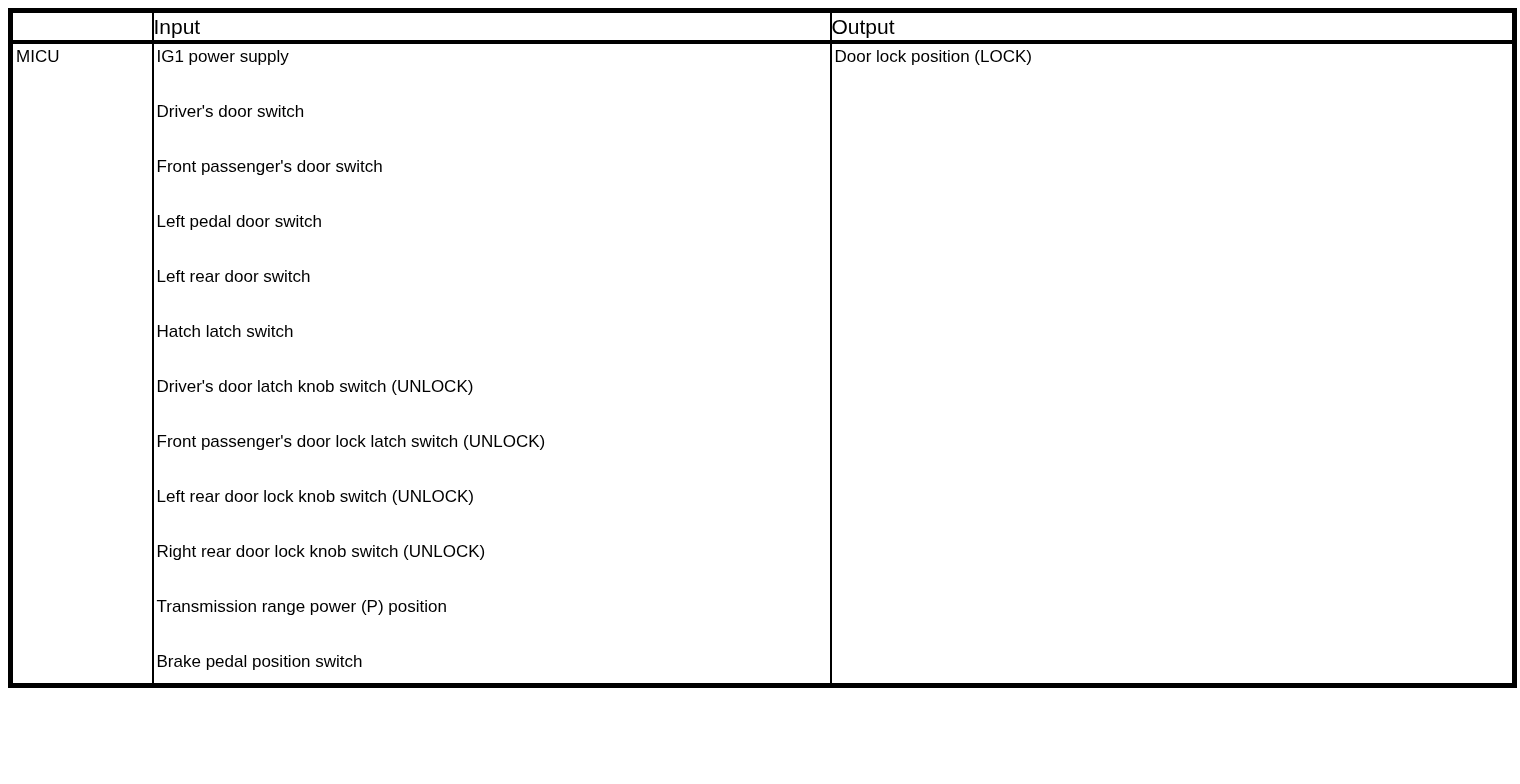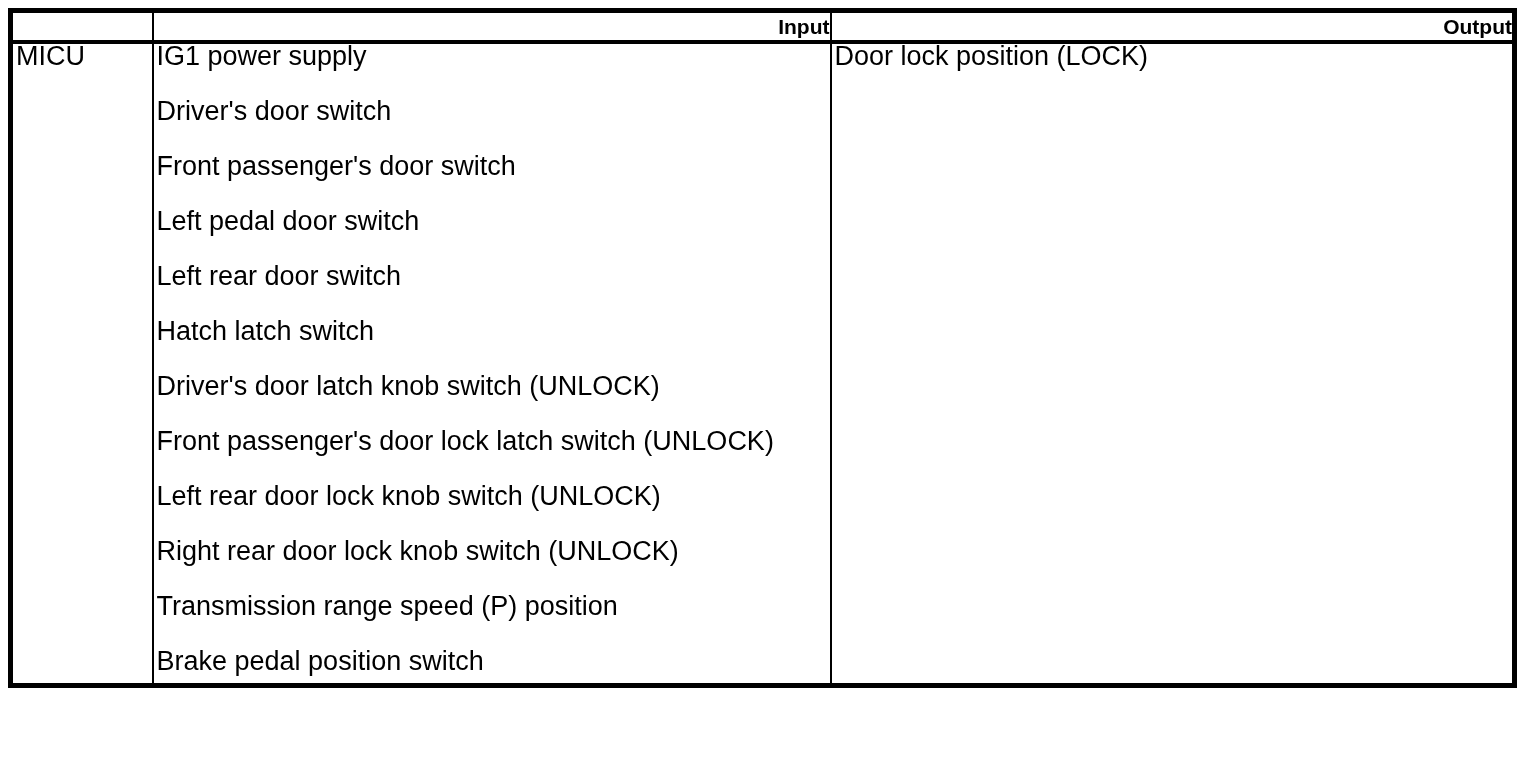--- a/index.html
+++ b/index.html
@@ -31,31 +31,31 @@
     border: 5px solid #000000;
   }
   col.c1 { width: 142px; }
   col.c2 { width: 678px; }
   col.c3 { width: 684px; }
   th {
     border: 2px solid #000000;
     border-bottom: 4px solid #000000;
     height: 27px;
     font-size: 21px;
-    font-weight: bold;
-    text-align: right;
+    font-weight: normal;
+    text-align: left;
     vertical-align: middle;
     padding: 0;
     line-height: 21px;
   }
   td {
     border: 2px solid #000000;
     vertical-align: top;
     padding: 2px 4px 0 3px;
-    font-size: 27px;
+    font-size: 17px;
   }
   tbody tr:nth-child(1) td { height: 637px; }
   tbody tr:nth-child(2) td { height: 85px; }
   .cell-item {
     margin: 0 0 34px 0;
     line-height: 21px;
     white-space: nowrap;
   }
   .cell-item:last-child { margin-bottom: 0; }
   td.source-cell .cell-item { margin-bottom: 0; }
@@ -86,21 +86,21 @@
             <div class="cell-item">IG1 power supply</div>
             <div class="cell-item">Driver's door switch</div>
             <div class="cell-item">Front passenger's door switch</div>
             <div class="cell-item">Left pedal door switch</div>
             <div class="cell-item">Left rear door switch</div>
             <div class="cell-item">Hatch latch switch</div>
             <div class="cell-item">Driver's door latch knob switch (UNLOCK)</div>
             <div class="cell-item">Front passenger's door lock latch switch (UNLOCK)</div>
             <div class="cell-item">Left rear door lock knob switch (UNLOCK)</div>
             <div class="cell-item">Right rear door lock knob switch (UNLOCK)</div>
-            <div class="cell-item">Transmission range speed (P) position</div>
+            <div class="cell-item">Transmission range power (P) position</div>
             <div class="cell-item">Brake pedal position switch</div>
           </td>
           <td>
             <div class="cell-item">Door lock position (LOCK)</div>
           </td>
         </tr>
       </tbody>
   </table>
 </div>
 

